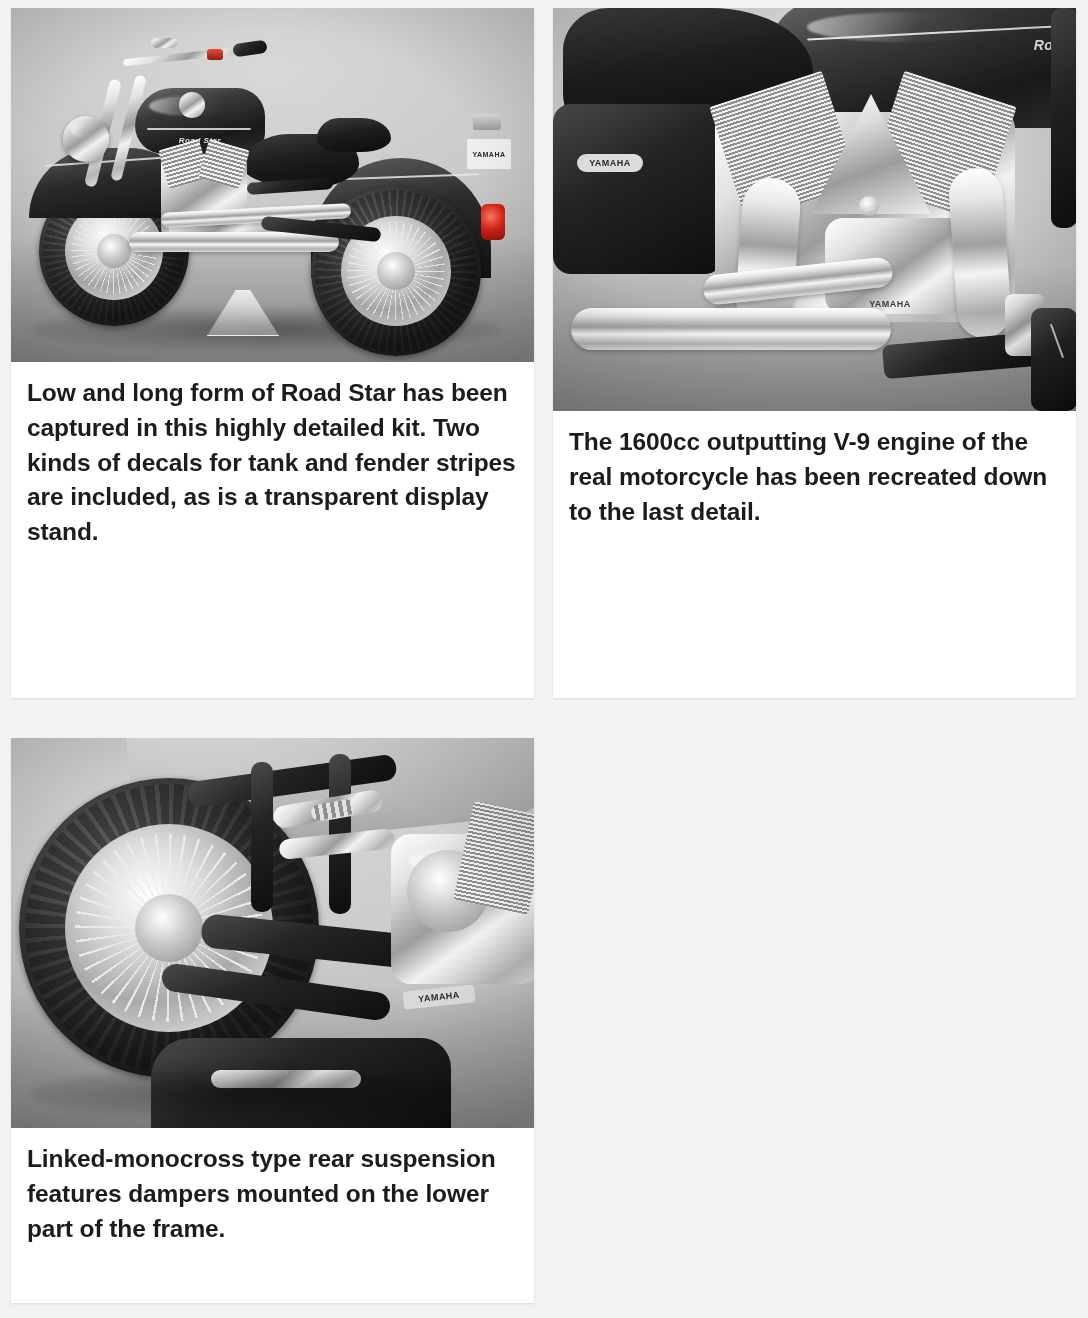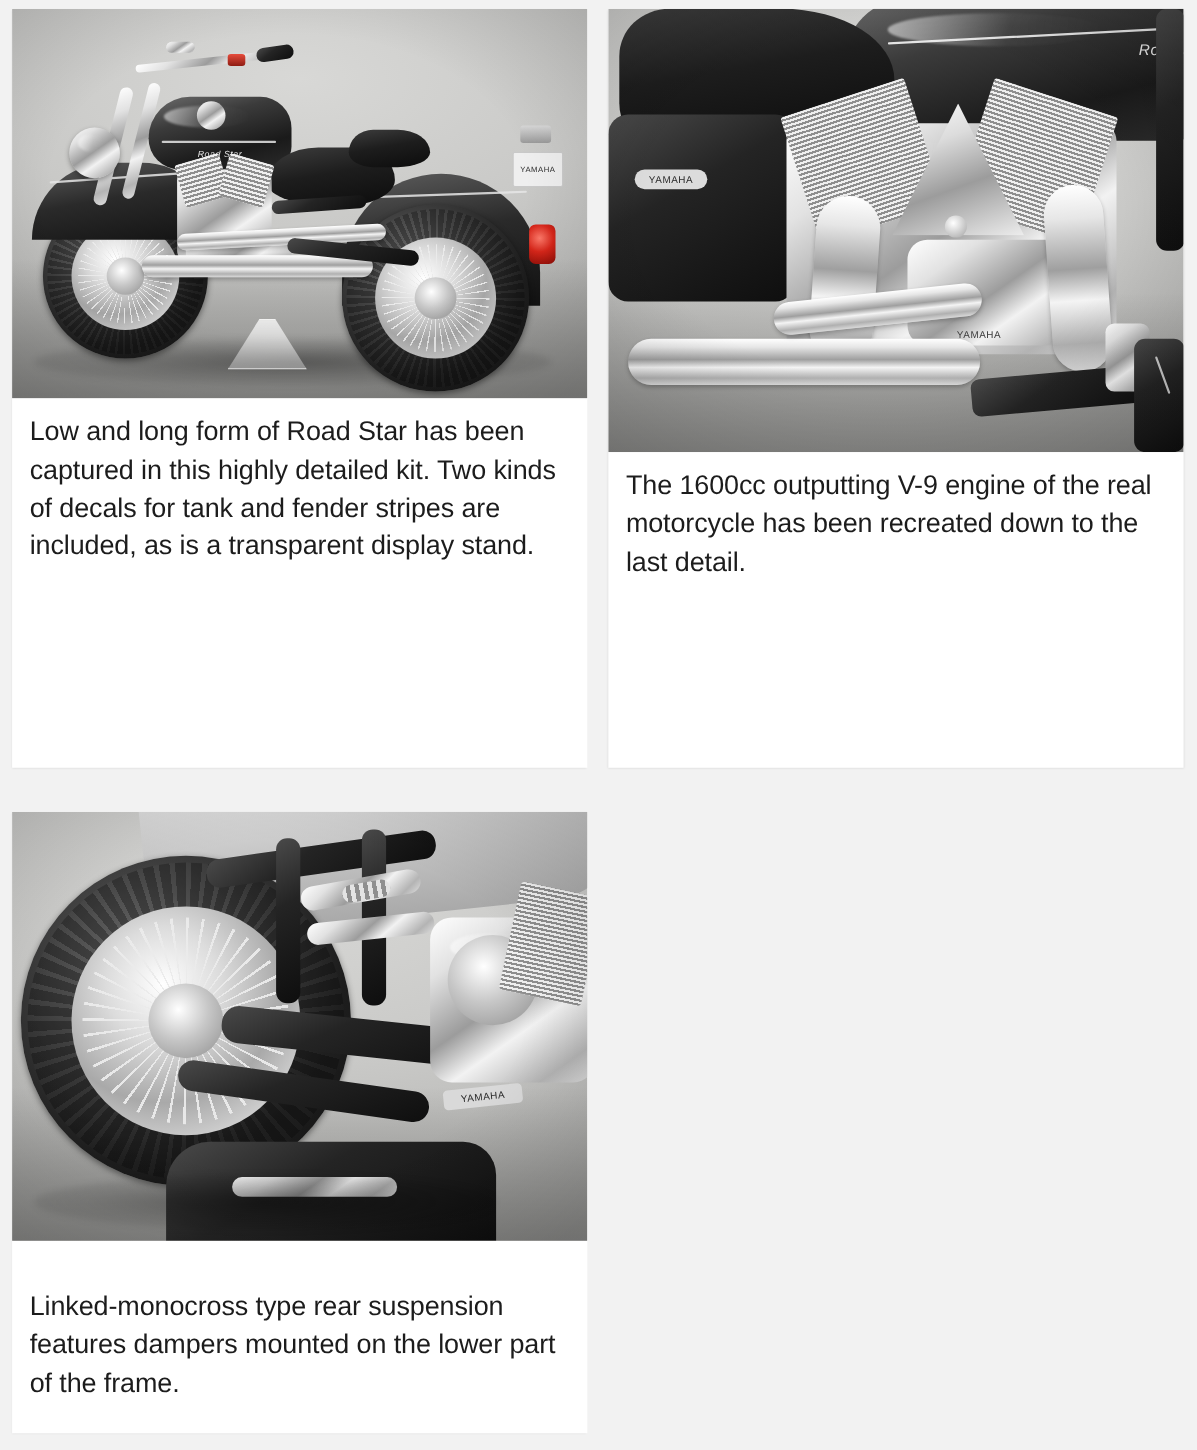--- a/index.html
+++ b/index.html
@@ -22,24 +22,25 @@
     row-gap: 40px;
     padding: 8px 11px 0 11px;
     box-sizing: border-box;
   }
   .card {
     background: #ffffff;
     box-shadow: 0 1px 2px rgba(0,0,0,0.10);
     display: flex;
     flex-direction: column;
     overflow: hidden;
+    font-weight: bold;
   }
   .card.tall { min-height: 690px; }
   .card.short { min-height: 405px; }
-  .card.third { min-height: 565px; gap: 29px; }
+  .card.third { min-height: 565px; }
   .photo {
     position: relative;
     width: 100%;
     overflow: hidden;
     background: #cfcfcf;
   }
   .photo.p1 { height: 354px; }
   .photo.p2 { height: 403px; }
   .photo.p3 { height: 390px; }
   .caption {

